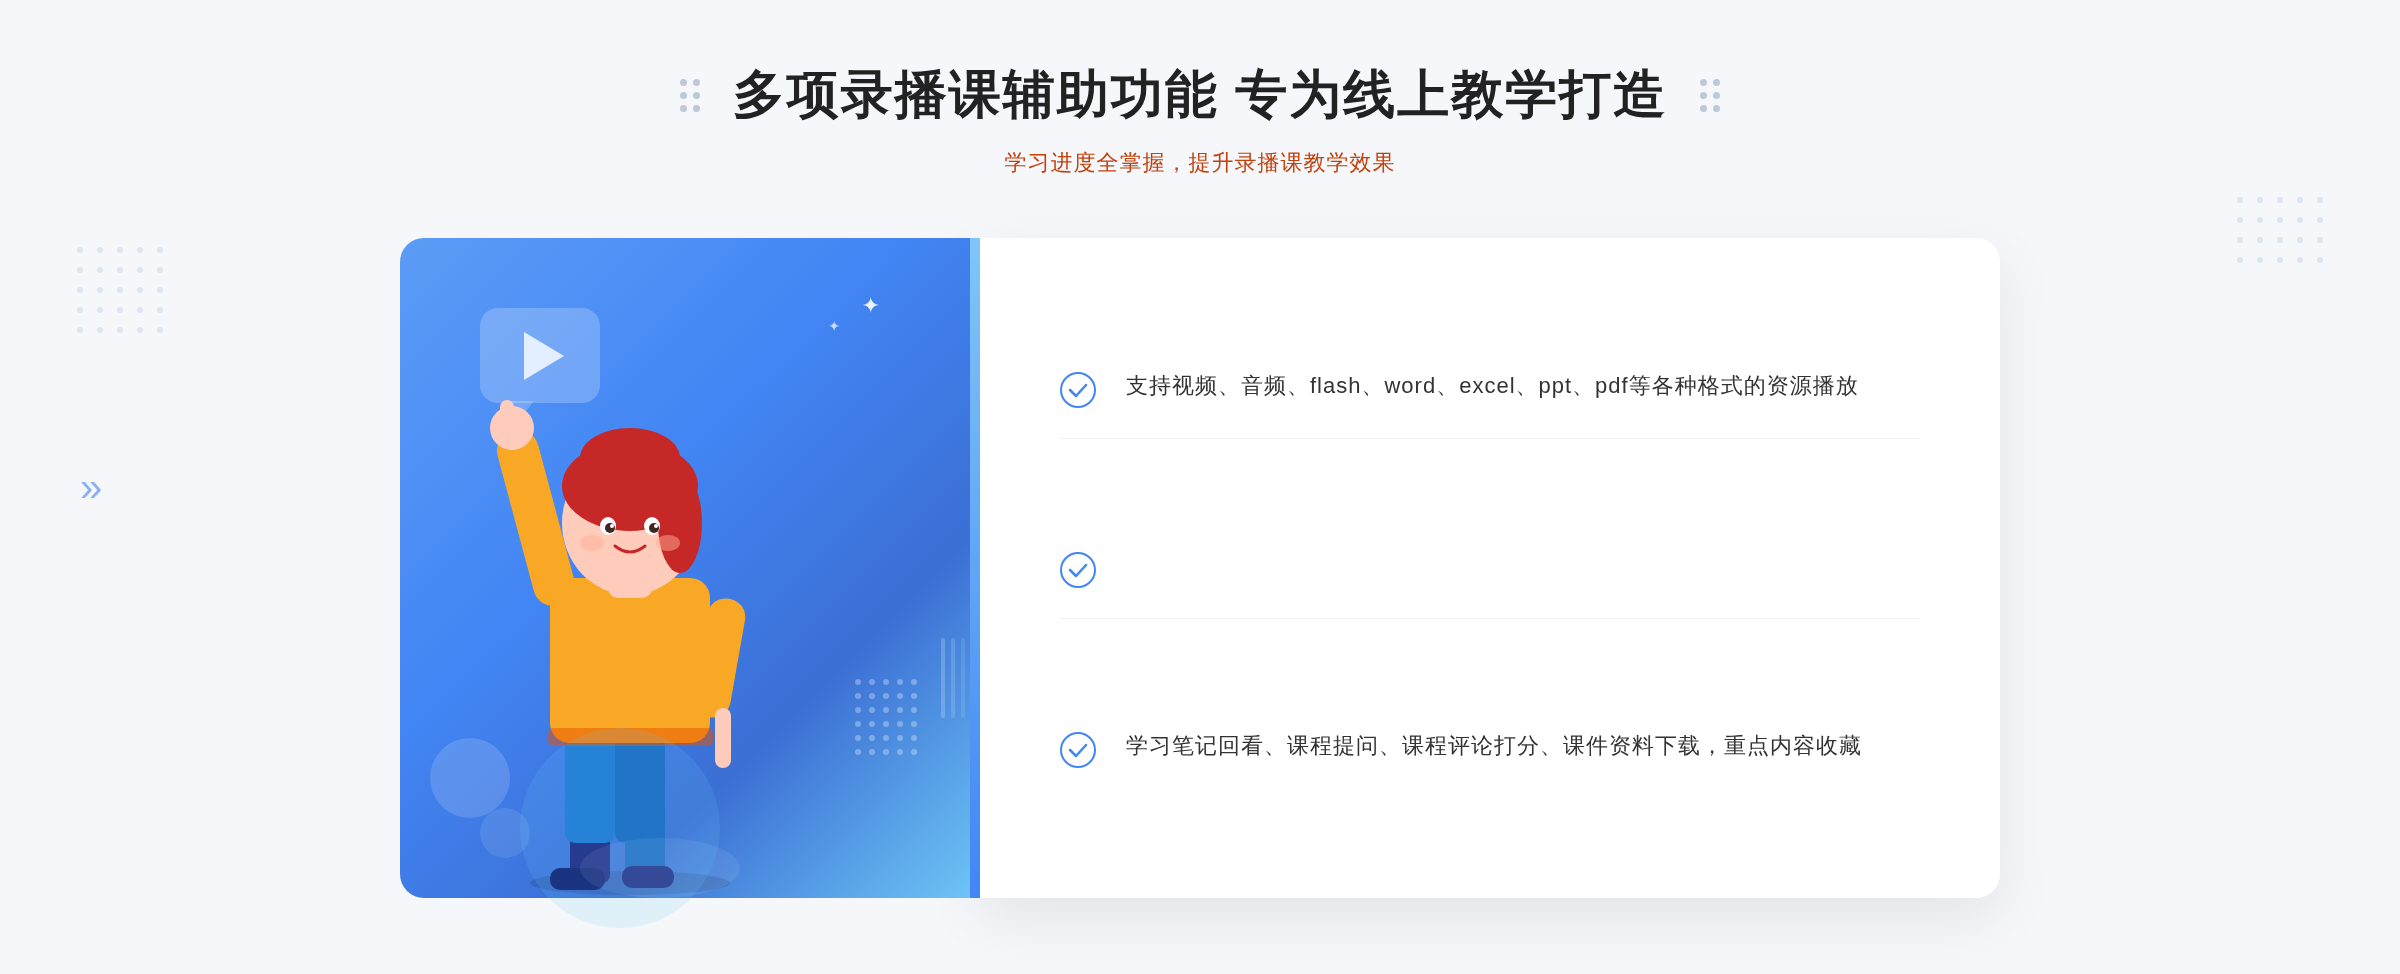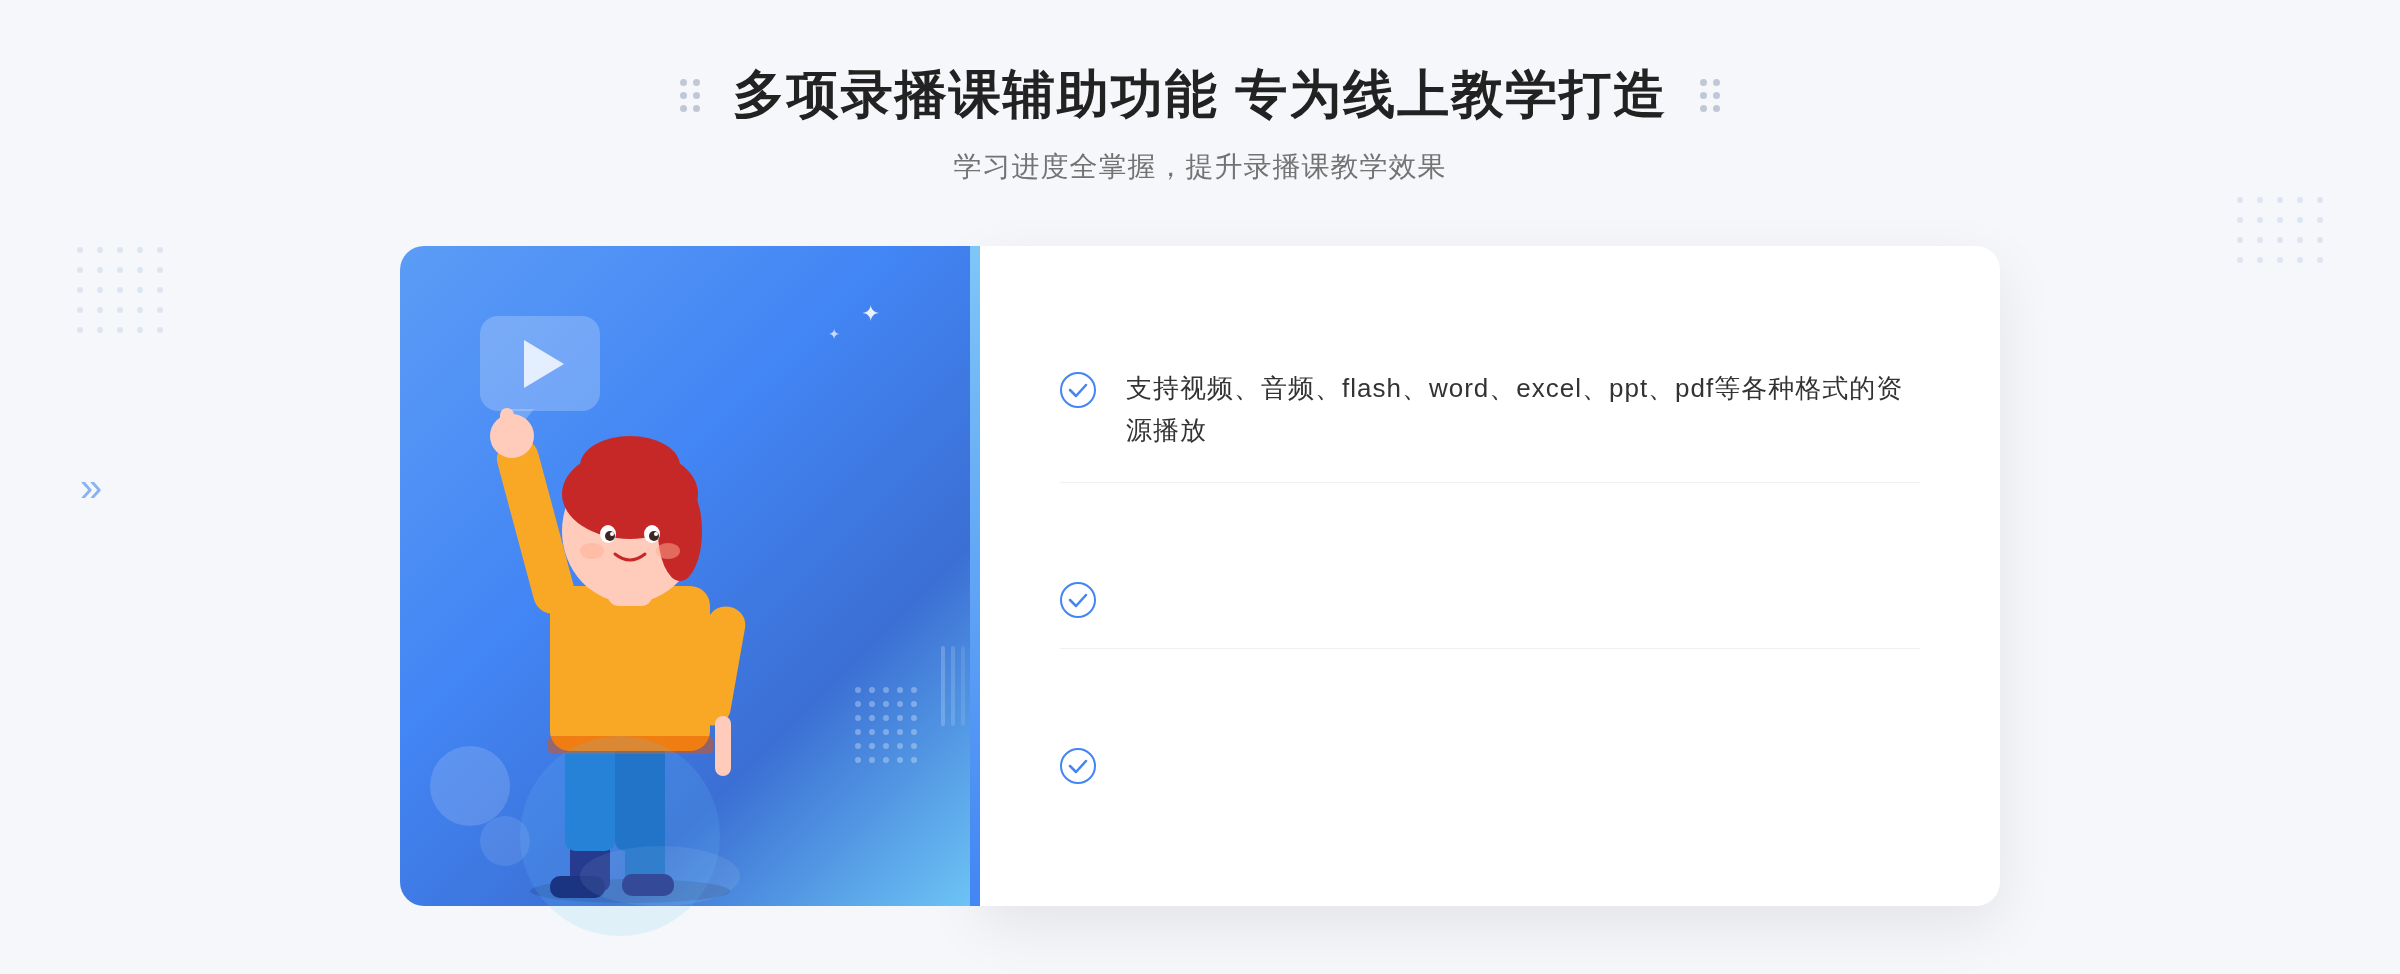--- a/index.html
+++ b/index.html
@@ -53,22 +53,22 @@
     }
 
     .main-title {
       font-size: 52px;
       font-weight: 700;
       color: #222;
       letter-spacing: 2px;
     }
 
     .subtitle {
-      font-size: 28px;
-      color: #737373;
+      font-size: 22px;
+      color: #c2410c;
       letter-spacing: 1px;
     }
 
     
     .content-area {
       display: flex;
       align-items: stretch;
       width: 1600px;
       position: relative;
       z-index: 2;
@@ -115,21 +115,21 @@
       flex-shrink: 0;
       margin-top: 4px;
     }
 
     .check-icon svg {
       width: 36px;
       height: 36px;
     }
 
     .feature-text {
-      font-size: 26px;
+      font-size: 22px;
       color: #333;
       line-height: 1.6;
       letter-spacing: 1px;
     }
 
     
     .deco-circle-1 {
       position: absolute;
       bottom: 80px;
       left: 30px;
@@ -385,18 +385,19 @@
         </div>
       </div>
 
       <div class="feature-item">
         <div class="check-icon">
           <svg viewBox="0 0 36 36" fill="none">
             <circle cx="18" cy="18" r="17" stroke="#4285f4" stroke-width="2"></circle>
             <path d="M10 18 L16 24 L26 13" stroke="#4285f4" stroke-width="2.5" stroke-linecap="round" stroke-linejoin="round"></path>
           </svg>
         </div>
+        <span class="feature-text">学习笔记回看、课程提问、课程评论打分、课件资料下载，重点内容收藏</span>
       </div>
 
 
     </div>
   </div>
 </div>
 
 </body></html>

